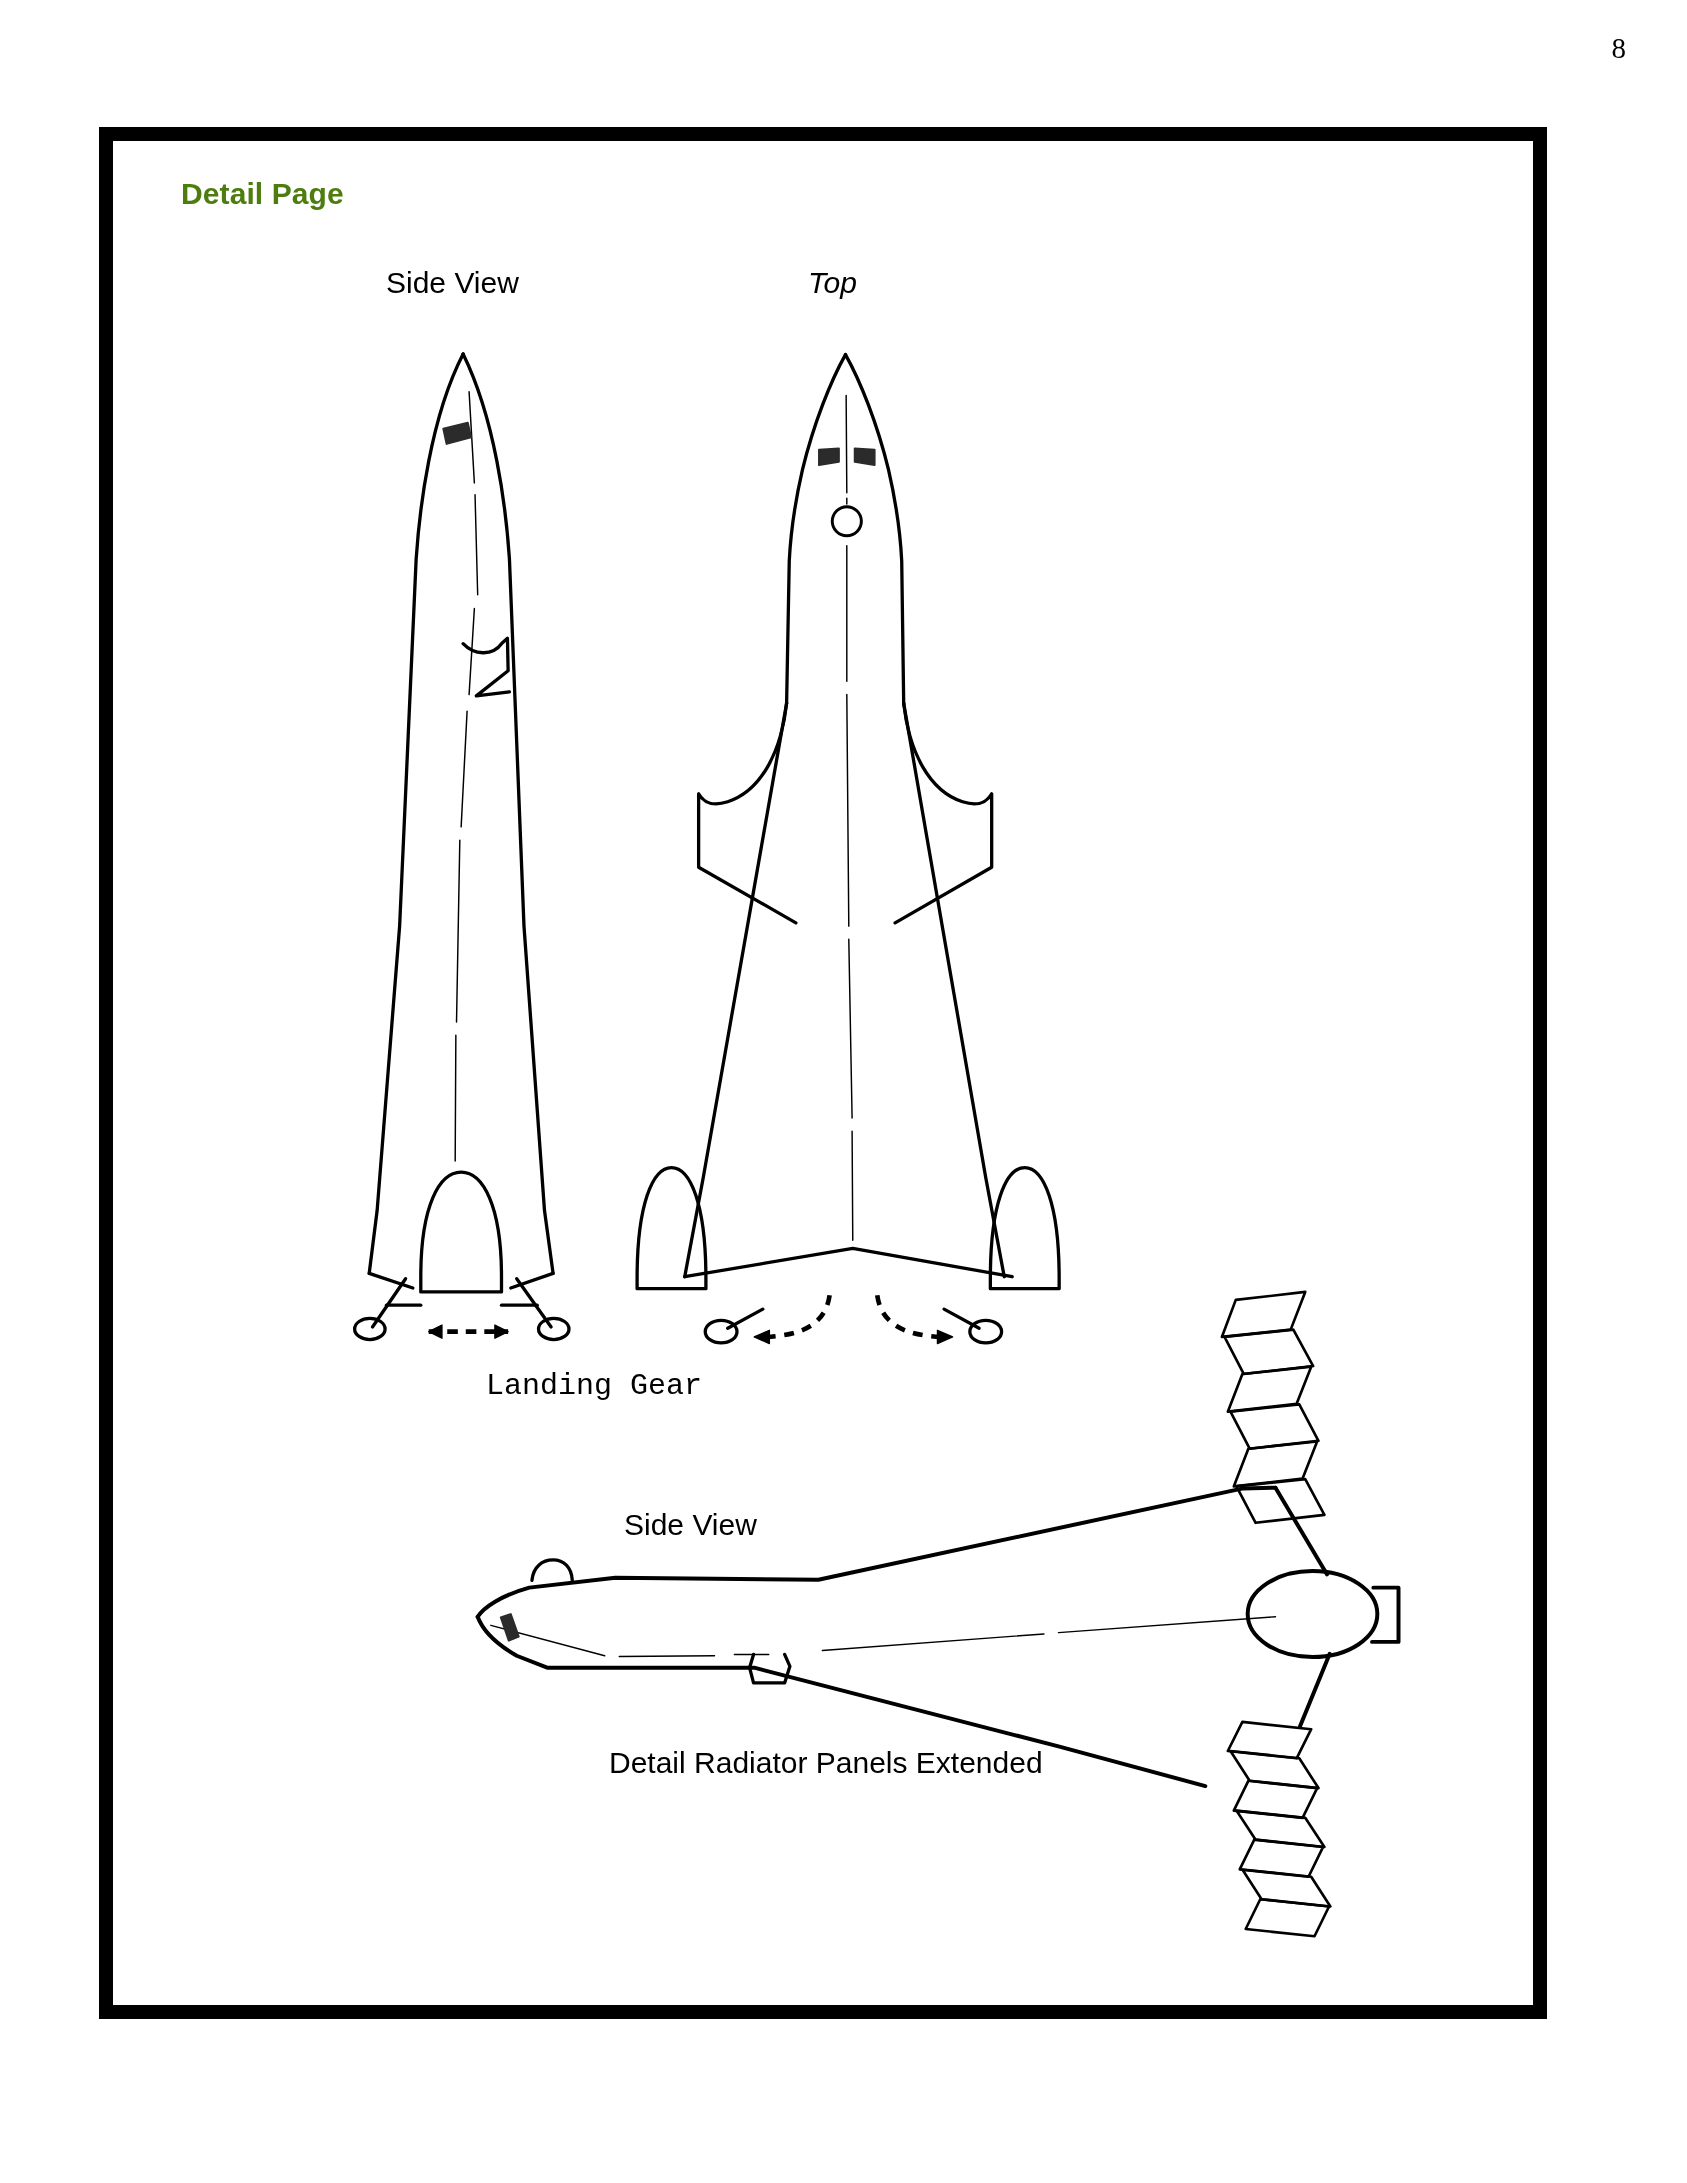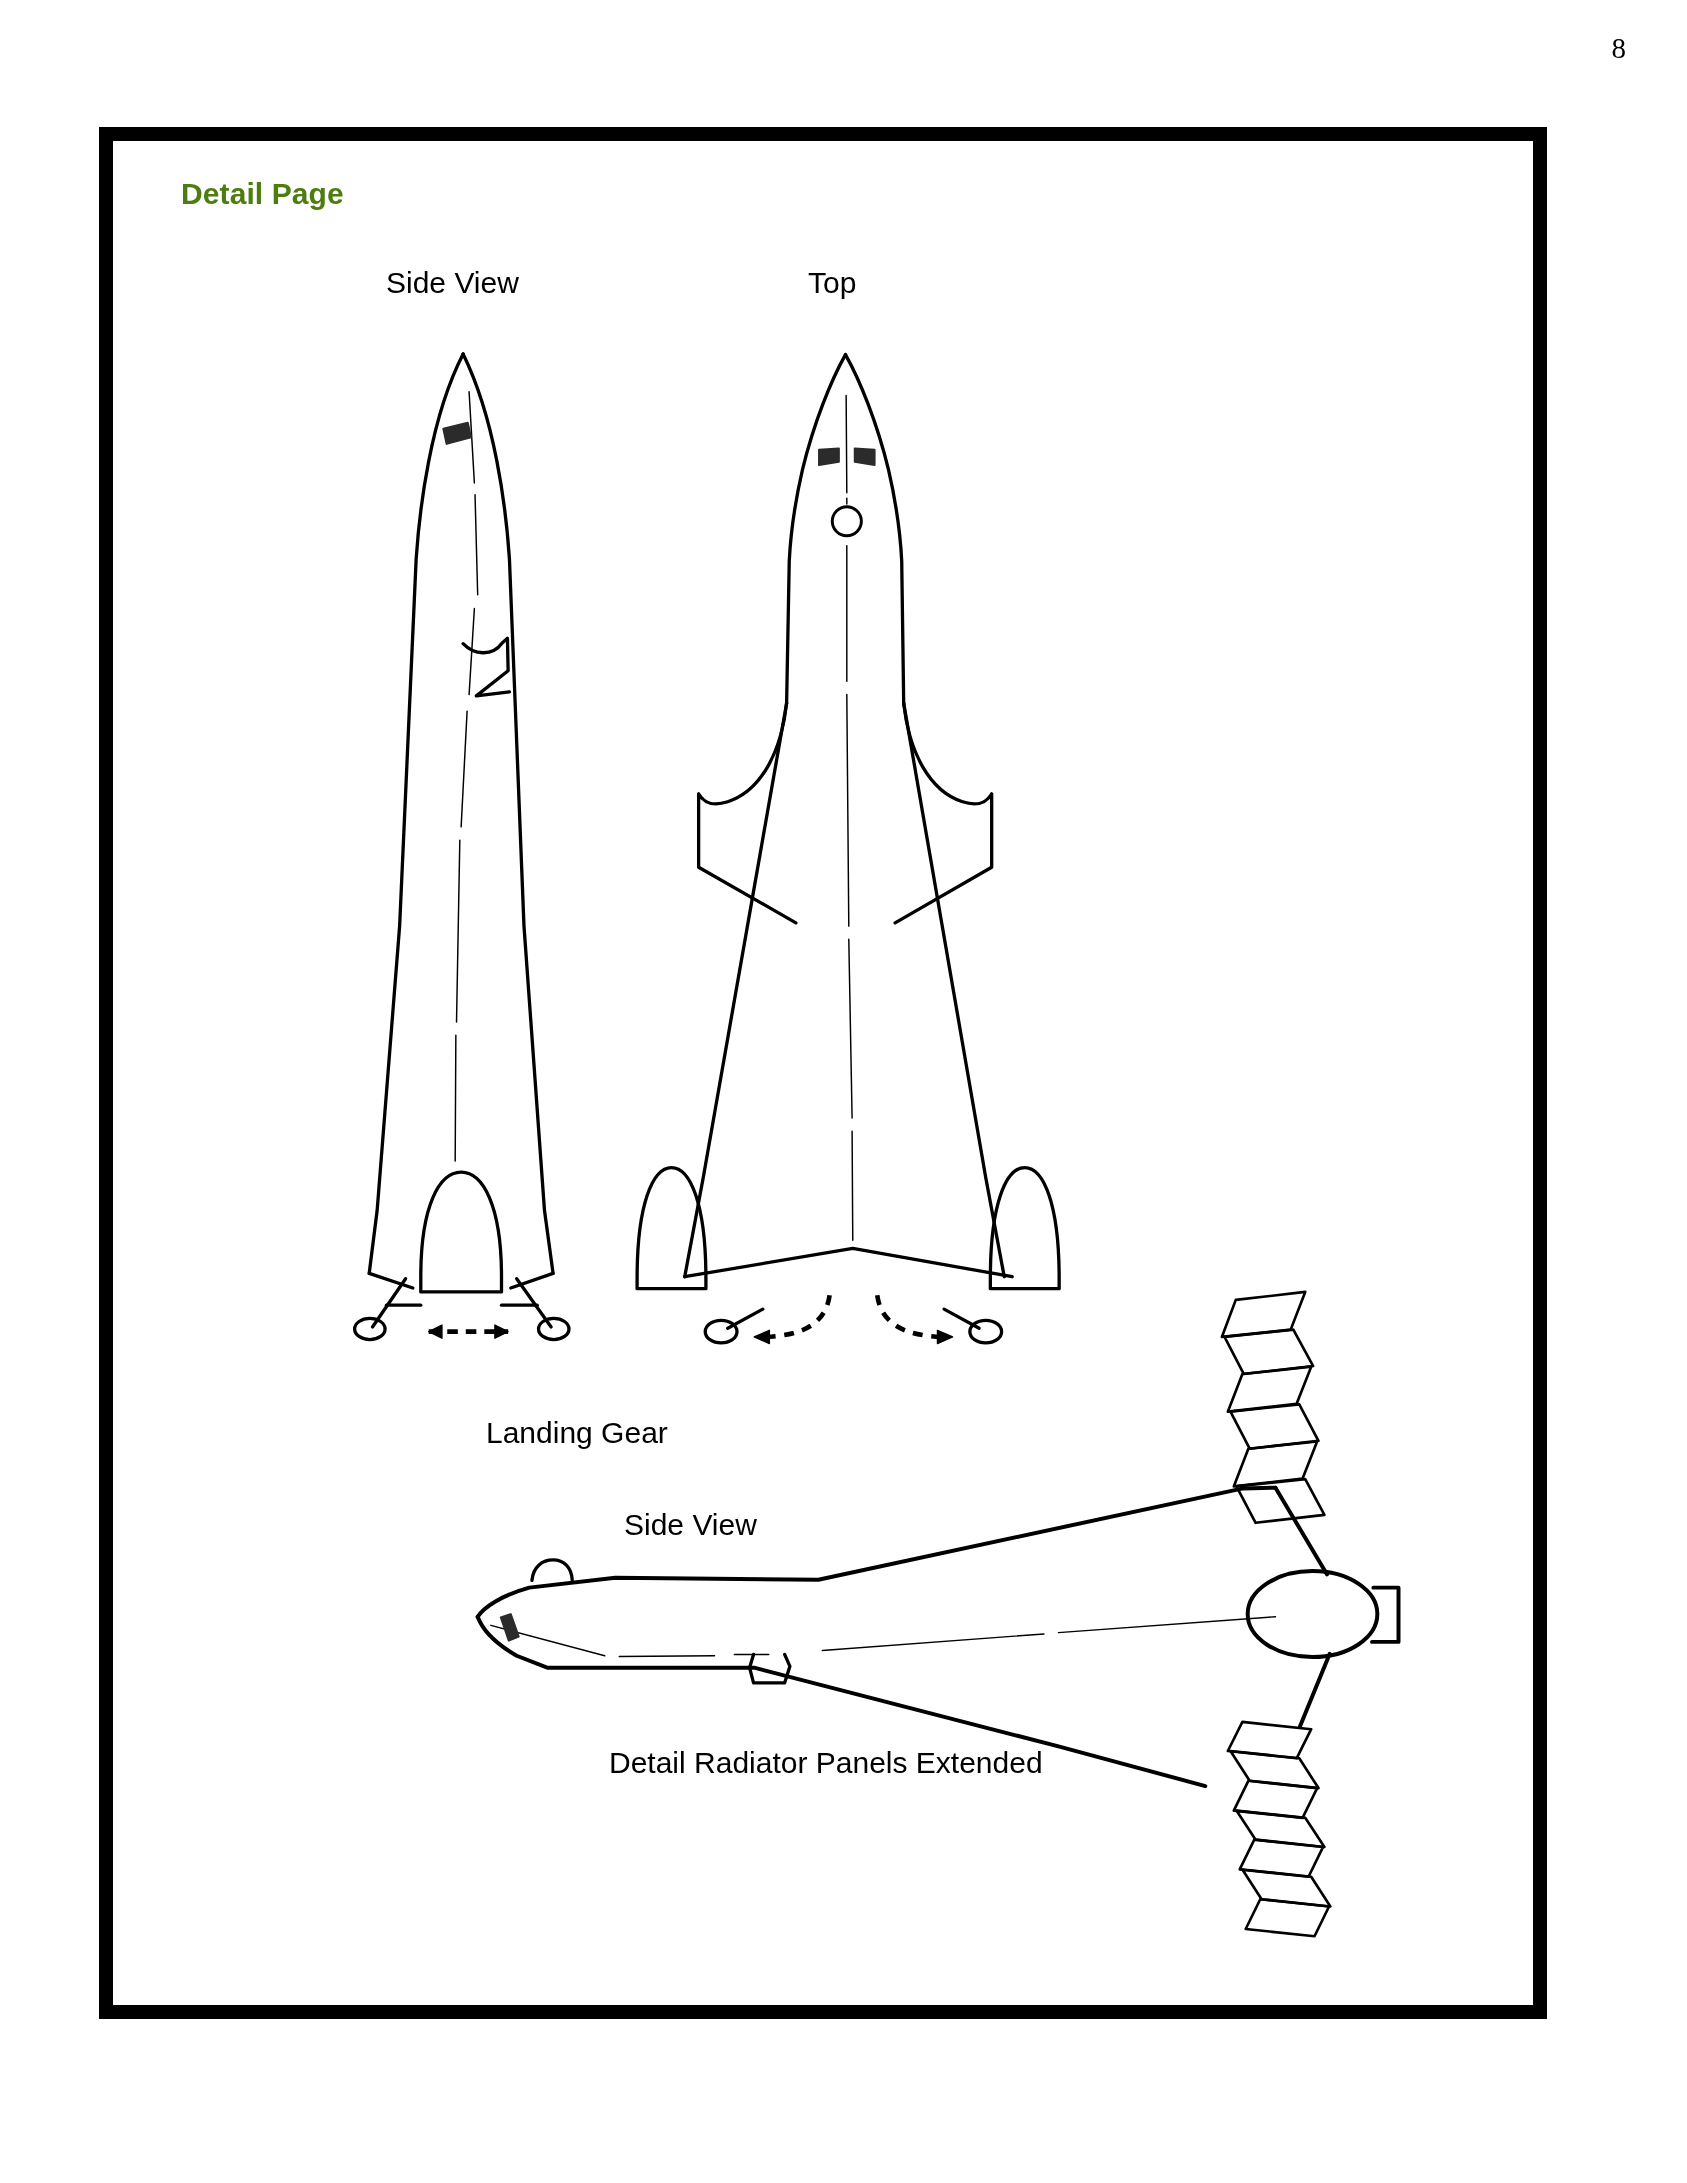--- a/index.html
+++ b/index.html
@@ -50,22 +50,22 @@
   }
   .fig-label {
     position: absolute;
     font-size: 30px;
     font-weight: normal;
     color: #000000;
     line-height: 1;
     white-space: nowrap;
   }
   .lbl-side-view-top   { left: 386px;  top: 268px; }
-  .lbl-top-view        { left: 808px; top: 268px; }
-  .lbl-landing-gear    { left: 486px;  top: 1418px; }
+  .lbl-top-view        { left: 808px; top: 268px; font-style: italic; }
+  .lbl-landing-gear    { left: 486px;  top: 1371px; font-family: Liberation Mono, monospace; }
   .lbl-side-view-lower { left: 624px;  top: 1510px; }
   .lbl-radiator        { left: 609px;  top: 1748px; }
 
   .svg-layer {
     position: absolute;
     left: 0;
     top: 0;
     width: 1687px;
     height: 2183px;
     pointer-events: none;

